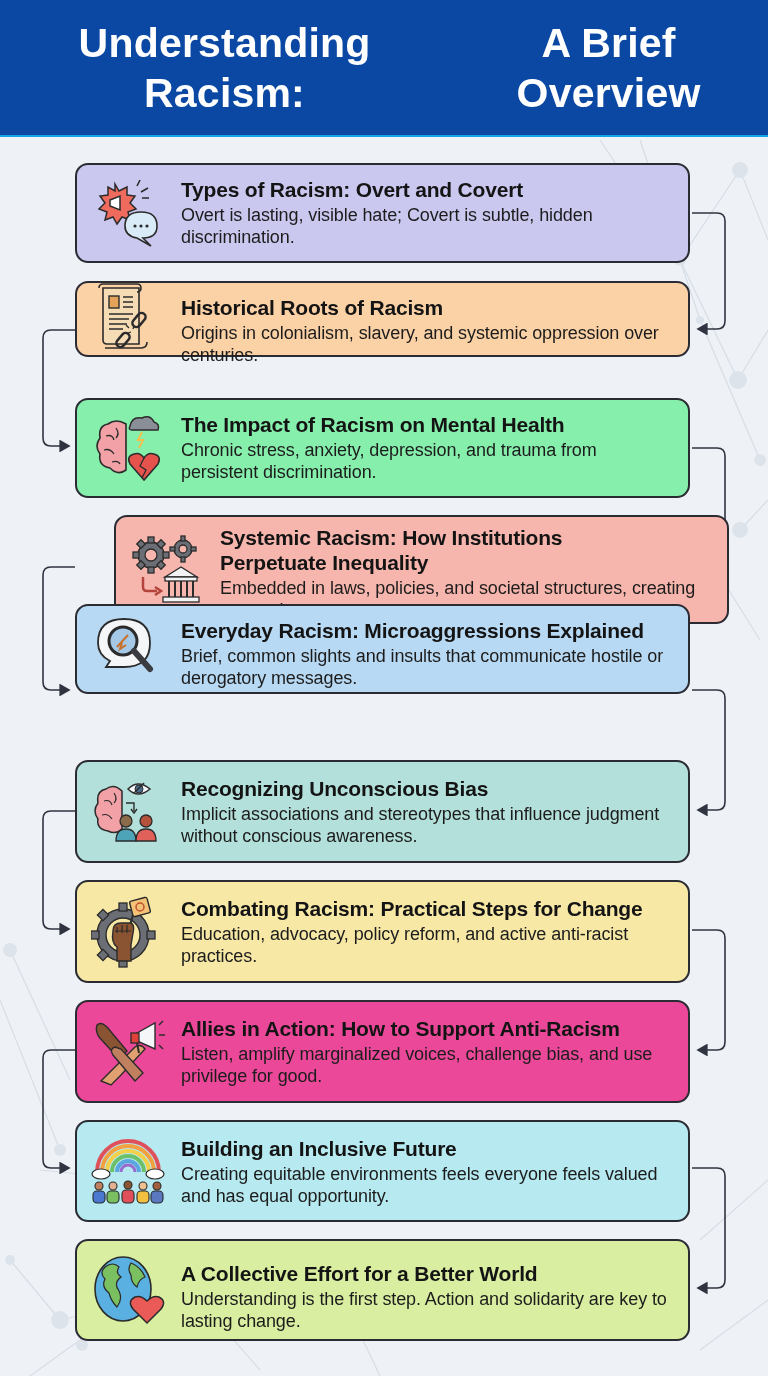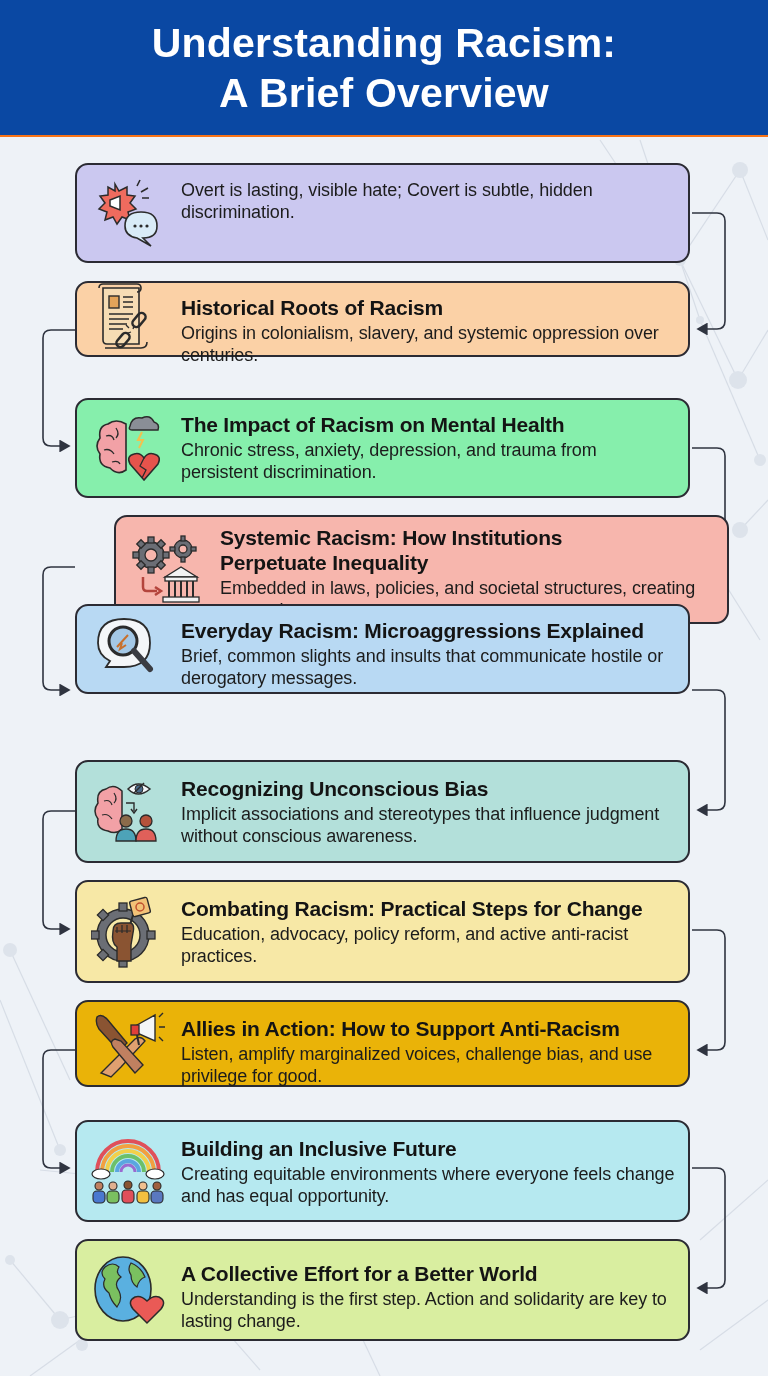--- a/index.html
+++ b/index.html
@@ -5,22 +5,22 @@
   html, body { margin:0; padding:0; }
   body {
     width:768px; height:1376px; position:relative; overflow:hidden;
     background:#eef2f7;
     font-family:"Liberation Sans", sans-serif;
   }
   .bg-net { position:absolute; left:0; top:0; width:768px; height:1376px; z-index:0; }
   .header {
     position:absolute; left:0; top:0; width:768px; height:135px;
     background:#0a48a3; z-index:2;
-    display:flex; flex-direction:column; align-items:center; justify-content:center;
-    border-bottom:2px solid #f97316;
+    display:flex; flex-direction:row; align-items:center; justify-content:center;
+    border-bottom:2px solid #0ea5e9;
   }
   .header .t {
     color:#ffffff; font-weight:bold; font-size:41px; line-height:50px;
     letter-spacing:0.2px; text-align:center;
   }
   .connectors { position:absolute; left:0; top:0; width:768px; height:1376px; z-index:1; }
   .card {
     position:absolute; left:75px; width:615px;
     border:2px solid #2b2b33; border-radius:13px; box-sizing:border-box;
     z-index:3; display:flex; align-items:center;
@@ -115,20 +115,21 @@
       <path d="M22 6 L26 13 L34 9 L34 17 L42 18 L37 25 L43 31 L35 34 L37 42 L29 39 L24 46 L20 39 L12 42 L14 34 L6 31 L12 25 L7 18 L15 17 L15 9 L22 13 Z" fill="#ef6b5e" stroke="#2b2b2b" stroke-width="1.5"></path>
       <path d="M17 22 L27 18 L27 32 L17 28 Z" fill="#fff" stroke="#2b2b2b" stroke-width="1.5"></path>
       <path d="M44 8 L47 2 M48 14 L55 10 M49 20 L56 20" stroke="#2b2b2b" stroke-width="1.6"></path>
       <path d="M32 48 Q32 34 48 34 Q64 34 64 48 Q64 60 50 60 L58 68 L44 60 Q32 58 32 48 Z" fill="#d9ebf7" stroke="#2b2b2b" stroke-width="1.6"></path>
       <circle cx="42" cy="48" r="1.6" fill="#2b2b2b"></circle>
         <circle cx="48" cy="48" r="1.6" fill="#2b2b2b"></circle>
         <circle cx="54" cy="48" r="1.6" fill="#2b2b2b"></circle>
     </svg>
   </div>
   <div class="text" style="top:12px;">
+    <div class="title">Types of Racism: Overt and Covert</div>
     <div class="desc">Overt is lasting, visible hate; Covert is subtle, hidden discrimination.</div>
   </div>
 </div>
 
 <div class="card" style="top:281px;height:76px;background:#fbd1a6;">
   <div class="icon">
     <svg width="70" height="74" viewBox="0 0 70 74">
       <path d="M10 6 H46 V62 H14 Q10 62 10 58 Z" fill="#f6dcb4" stroke="#2b2b2b" stroke-width="1.6"></path>
       <path d="M6 6 Q6 2 10 2 H44 Q48 2 48 6 Q48 10 44 10" fill="none" stroke="#2b2b2b" stroke-width="1.6"></path>
       <rect x="16" y="14" width="10" height="12" fill="#e3a45a" stroke="#2b2b2b" stroke-width="1.4"></rect>
@@ -255,21 +256,21 @@
       <path d="M22 36 Q22 28 30 28 H40 Q44 30 42 38 L40 50 V66 H26 V52 Q20 48 22 36 Z" fill="#8a5432" stroke="#2b2b2b" stroke-width="1.4"></path>
       <path d="M24 36 H40 M26 32 V38 M31 30 V38 M36 30 V38" stroke="#2b2b2b" stroke-width="1.2"></path>
     </svg>
   </div>
   <div class="text" style="top:14px;">
     <div class="title">Combating Racism: Practical Steps for Change</div>
     <div class="desc">Education, advocacy, policy reform, and active anti-racist practices.</div>
   </div>
 </div>
 
-<div class="card" style="top:1000px;height:87px;background:#eab308;">
+<div class="card" style="top:1000px;height:103px;background:#ec4899;">
   <div class="icon">
     <svg width="74" height="74" viewBox="0 0 74 74">
       <path d="M6 10 Q10 6 16 12 L36 36 L28 44 L8 22 Q4 16 6 10 Z" fill="#8a5432" stroke="#2b2b2b" stroke-width="1.4"></path>
       <path d="M10 66 L44 32 Q50 28 54 34 L30 60 L20 70 Z" fill="#e0a070" stroke="#2b2b2b" stroke-width="1.4"></path>
       <path d="M44 66 L22 40 Q18 34 24 32 L30 34 L52 58 Z" fill="#c08060" stroke="#2b2b2b" stroke-width="1.4"></path>
       <path d="M46 18 L64 8 V34 L46 26 Z" fill="#f4f6f8" stroke="#2b2b2b" stroke-width="1.4"></path>
       <rect x="40" y="18" width="8" height="10" fill="#e0403a" stroke="#2b2b2b" stroke-width="1.3"></rect>
       <path d="M46 28 L48 38" stroke="#2b2b2b" stroke-width="2"></path>
       <path d="M68 10 L72 6 M68 20 H74 M68 30 L72 34" stroke="#2b2b2b" stroke-width="1.4"></path>
     </svg>
@@ -300,21 +301,21 @@
           <rect x="31" y="54" width="12" height="13" rx="4" fill="#e0505a"></rect>
         <circle cx="52" cy="50" r="4" fill="#f0c090"></circle>
           <rect x="46" y="55" width="12" height="12" rx="4" fill="#f2c040"></rect>
         <circle cx="66" cy="50" r="4" fill="#a06040"></circle>
           <rect x="60" y="55" width="12" height="12" rx="4" fill="#5a78c0"></rect>
       </g>
     </svg>
   </div>
   <div class="text" style="top:14px;">
     <div class="title">Building an Inclusive Future</div>
-    <div class="desc">Creating equitable environments where everyone feels change and has equal opportunity.</div>
+    <div class="desc">Creating equitable environments feels everyone feels valued and has equal opportunity.</div>
   </div>
 </div>
 
 <div class="card" style="top:1239px;height:102px;background:#d9eea0;">
   <div class="icon">
     <svg width="74" height="74" viewBox="0 0 74 74">
       <ellipse cx="32" cy="36" rx="28" ry="32" fill="#5ab0e0" stroke="#2b2b2b" stroke-width="1.6"></ellipse>
       <path d="M14 14 Q22 8 28 14 Q24 20 30 24 Q22 30 28 38 Q32 46 26 54 Q20 48 18 40 Q10 34 14 26 Q8 20 14 14 Z" fill="#7ac060" stroke="#2b2b2b" stroke-width="1.2"></path>
       <path d="M40 10 Q50 14 54 24 Q48 26 46 34 Q40 30 40 22 Q36 16 40 10 Z" fill="#7ac060" stroke="#2b2b2b" stroke-width="1.2"></path>
       <path d="M56 70 L42 56 Q36 48 44 44 Q50 42 56 48 Q62 42 68 44 Q76 48 70 56 Z" fill="#ea5a56" stroke="#2b2b2b" stroke-width="1.5"></path>

